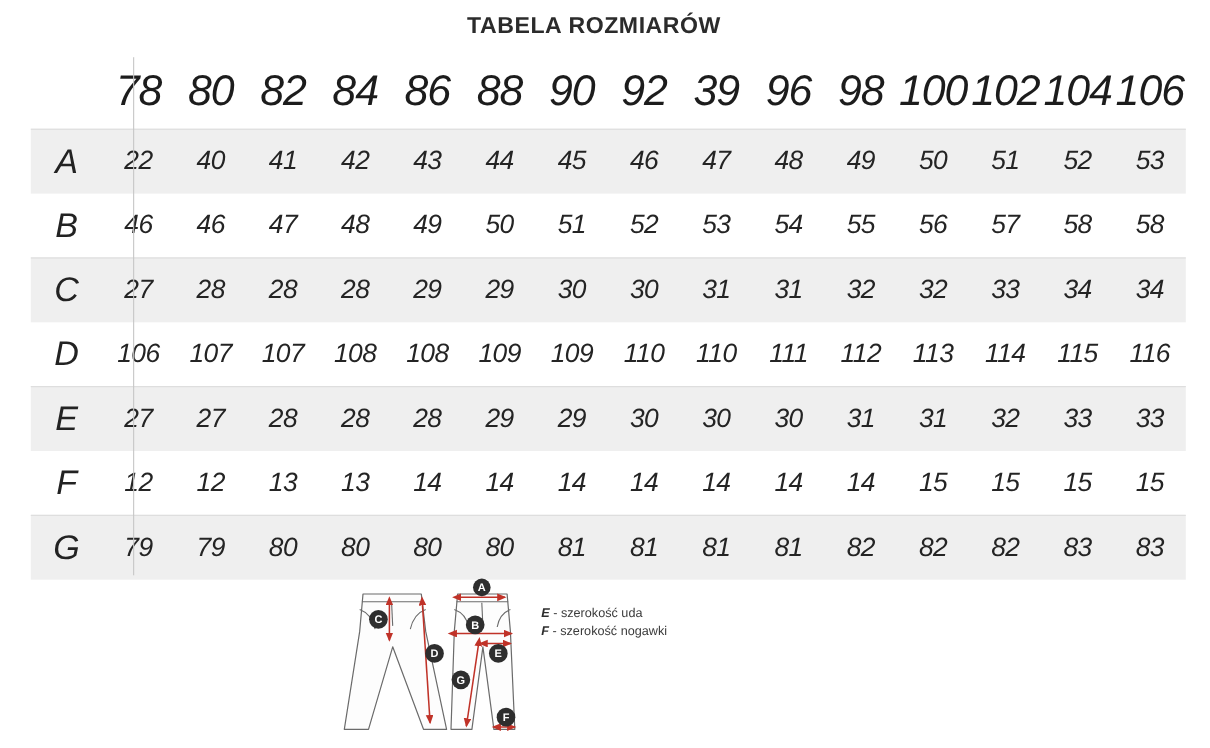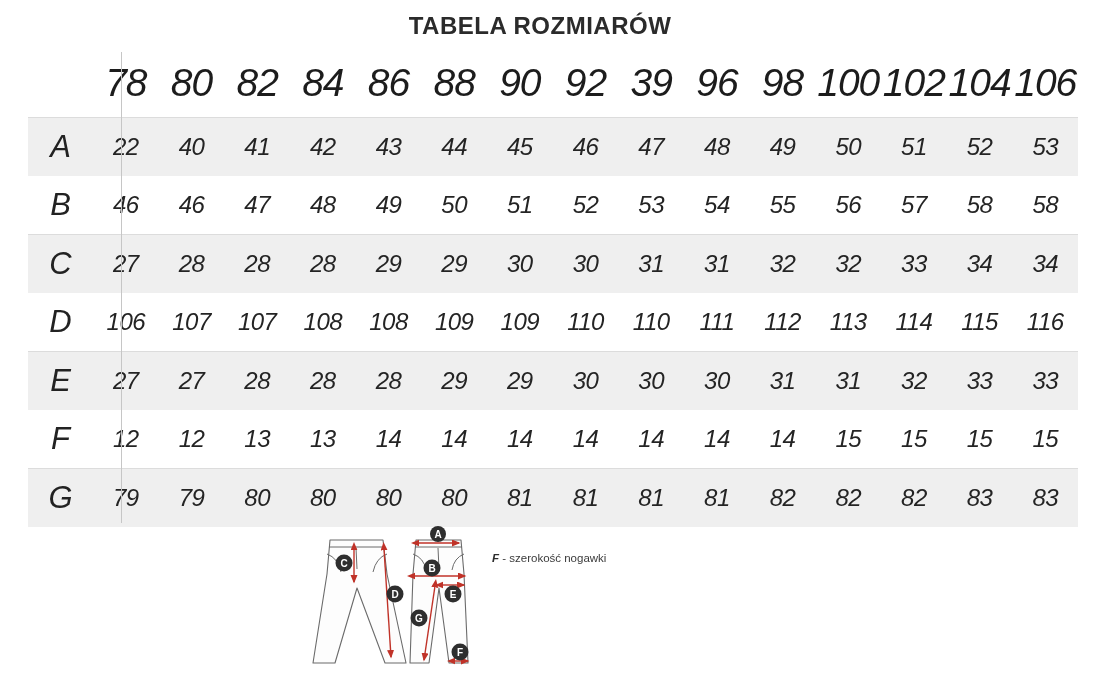--- a/index.html
+++ b/index.html
@@ -3,21 +3,21 @@
 <meta charset="utf-8">
 <style>
   html,body{margin:0;padding:0;}
   body{
     width:1100px;height:680px;position:relative;background:#fff;
     font-family:"Liberation Sans",sans-serif;color:var(--text,#1f1f1f);
     overflow:hidden;
   }
   
   .title-block{position:absolute;top:12px;left:0;width:1080px;text-align:center;}
-  .title{font-size:24px;font-weight:700;letter-spacing:.5px;color:#2b2b2b;}
+  .title{font-size:21px;font-weight:700;letter-spacing:.5px;color:#2b2b2b;}
   .subtitle{font-size:12.5px;color:var(--subtle,#8f8f8f);margin-top:1px;letter-spacing:.2px;}
   
   .size-table{position:absolute;left:28px;top:48px;width:1050px;}
   .t-row{display:flex;align-items:center;height:58px;}
   .t-row.header{height:69px;}
   .t-row.striped{background:var(--stripe,#efefef);border-top:1px solid #dcdcdc;}
   .label-cell{width:65px;flex:0 0 65px;text-align:center;
     font-style:italic;font-size:31px;color:#222;}
   .head-cell{flex:1;text-align:center;font-style:italic;font-size:39px;
     letter-spacing:-1px;color:#1c1c1c;}
@@ -250,14 +250,15 @@
     <circle class="mk-circle" cx="111" cy="94" r="8.5"></circle>
     <text class="mk-letter" x="111" y="97.7">G</text>
   </g>
   <g>
     <circle class="mk-circle" cx="152" cy="128" r="8.5"></circle>
     <text class="mk-letter" x="152" y="131.7">F</text>
   </g>
 </svg>
 
 <div class="legend" id="legend">
+    <div class="legend-row"><span class="legend-letter">E</span><span> - </span><span>szerokość uda</span></div>
     <div class="legend-row"><span class="legend-letter">F</span><span> - </span><span>szerokość nogawki</span></div>
   </div>
 
 </body></html>

